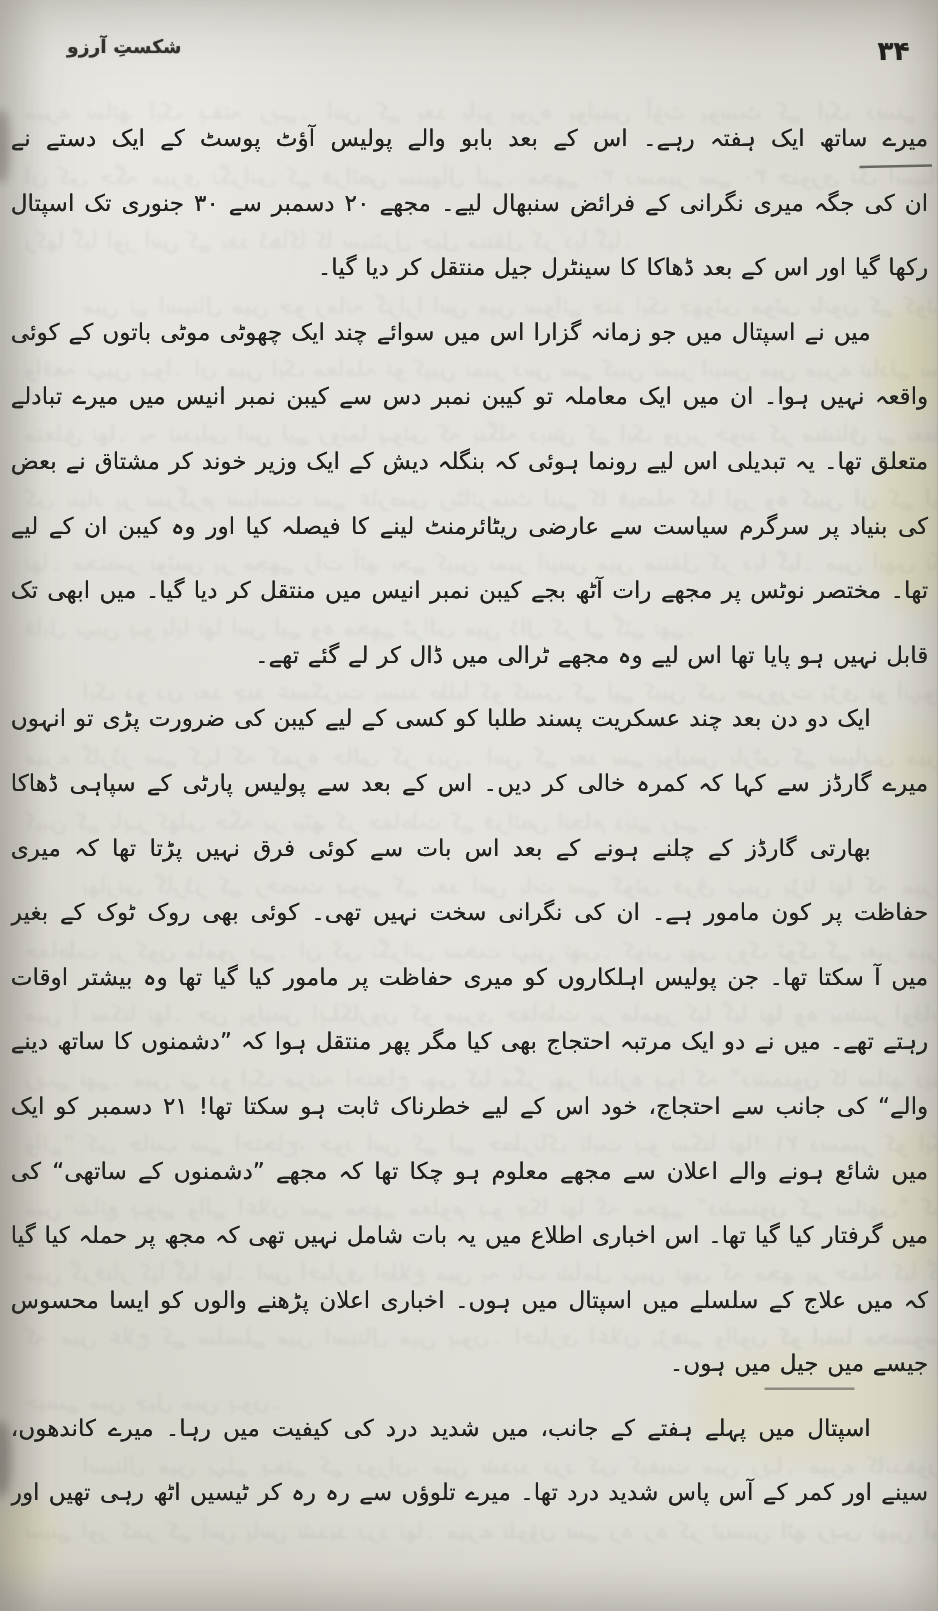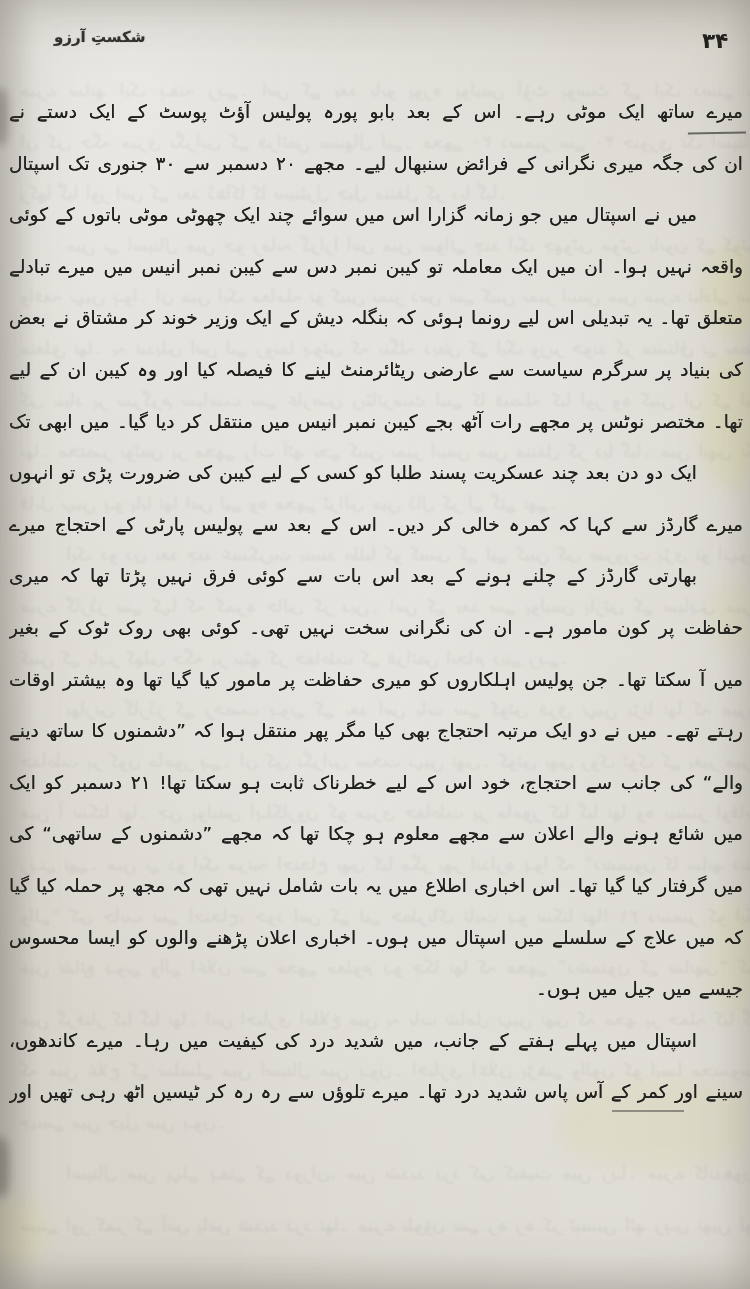--- a/index.html
+++ b/index.html
@@ -115,33 +115,35 @@
         <div class="line">کہ میں علاج کے سلسلے میں اسپتال میں ہوں۔ اخباری اعلان پڑھنے والوں کو ایسا محسوس ہوا</div>
         <div class="line last">جیسے میں جیل میں ہوں۔</div>
       </div>
       <div class="para">
         <div class="line indent">اسپتال میں پہلے ہفتے کے دوران، میں شدید درد کی کیفیت میں رہا۔ میرے کاندھوں،</div>
         <div class="line">سینے اور کمر کے آس پاس شدید درد تھا۔ میرے تلوؤں سے رہ رہ کر ٹیسیں اٹھ رہی تھیں اور یہ</div>
       </div>
     </main>
     <main class="text-block" id="body-text">
       <div class="para">
-        <div class="line">میرے ساتھ ایک موٹی رہے۔ اس کے بعد بابو پورہ پولیس آؤٹ پوسٹ کے ایک دستے نے</div>
+        <div class="line">میرے ساتھ ایک ہفتہ رہے۔ اس کے بعد بابو والے پولیس آؤٹ پوسٹ کے ایک دستے نے</div>
         <div class="line">ان کی جگہ میری نگرانی کے فرائض سنبھال لیے۔ مجھے ۲۰ دسمبر سے ۳۰ جنوری تک اسپتال ہی میں</div>
+        <div class="line last">رکھا گیا اور اس کے بعد ڈھاکا کا سینٹرل جیل منتقل کر دیا گیا۔</div>
       </div>
       <div class="para">
         <div class="line indent">میں نے اسپتال میں جو زمانہ گزارا اس میں سوائے چند ایک چھوٹی موٹی باتوں کے کوئی بڑا</div>
         <div class="line">واقعہ نہیں ہوا۔ ان میں ایک معاملہ تو کیبن نمبر دس سے کیبن نمبر انیس میں میرے تبادلے سے</div>
         <div class="line">متعلق تھا۔ یہ تبدیلی اس لیے رونما ہوئی کہ بنگلہ دیش کے ایک وزیر خوند کر مشتاق نے بعض وجوہ</div>
         <div class="line">کی بنیاد پر سرگرم سیاست سے عارضی ریٹائرمنٹ لینے کا فیصلہ کیا اور وہ کیبن ان کے لیے درکار</div>
         <div class="line">تھا۔ مختصر نوٹس پر مجھے رات آٹھ بجے کیبن نمبر انیس میں منتقل کر دیا گیا۔ میں ابھی تک چلنے کے</div>
+        <div class="line last">قابل نہیں ہو پایا تھا اس لیے وہ مجھے ٹرالی میں ڈال کر لے گئے تھے۔</div>
       </div>
       <div class="para">
         <div class="line indent">ایک دو دن بعد چند عسکریت پسند طلبا کو کسی کے لیے کیبن کی ضرورت پڑی تو انہوں نے</div>
-        <div class="line">میرے گارڈز سے کہا کہ کمرہ خالی کر دیں۔ اس کے بعد سے پولیس پارٹی کے احتجاج میرے</div>
+        <div class="line">میرے گارڈز سے کہا کہ کمرہ خالی کر دیں۔ اس کے بعد سے پولیس پارٹی کے سپاہی ڈھاکا</div>
       </div>
       <div class="para">
         <div class="line indent">بھارتی گارڈز کے چلنے ہونے کے بعد اس بات سے کوئی فرق نہیں پڑتا تھا کہ میری</div>
         <div class="line">حفاظت پر کون مامور ہے۔ ان کی نگرانی سخت نہیں تھی۔ کوئی بھی روک ٹوک کے بغیر میرے کیبن</div>
         <div class="line">میں آ سکتا تھا۔ جن پولیس اہلکاروں کو میری حفاظت پر مامور کیا گیا تھا وہ بیشتر اوقات غائب</div>
         <div class="line">رہتے تھے۔ میں نے دو ایک مرتبہ احتجاج بھی کیا مگر پھر منتقل ہوا کہ ”دشمنوں کا ساتھ دینے</div>
         <div class="line">والے“ کی جانب سے احتجاج، خود اس کے لیے خطرناک ثابت ہو سکتا تھا! ۲۱ دسمبر کو ایک اخبار</div>
         <div class="line">میں شائع ہونے والے اعلان سے مجھے معلوم ہو چکا تھا کہ مجھے ”دشمنوں کے ساتھی“ کی حیثیت</div>
         <div class="line">میں گرفتار کیا گیا تھا۔ اس اخباری اطلاع میں یہ بات شامل نہیں تھی کہ مجھ پر حملہ کیا گیا تھا اور یہ</div>
         <div class="line">کہ میں علاج کے سلسلے میں اسپتال میں ہوں۔ اخباری اعلان پڑھنے والوں کو ایسا محسوس ہوا</div>

